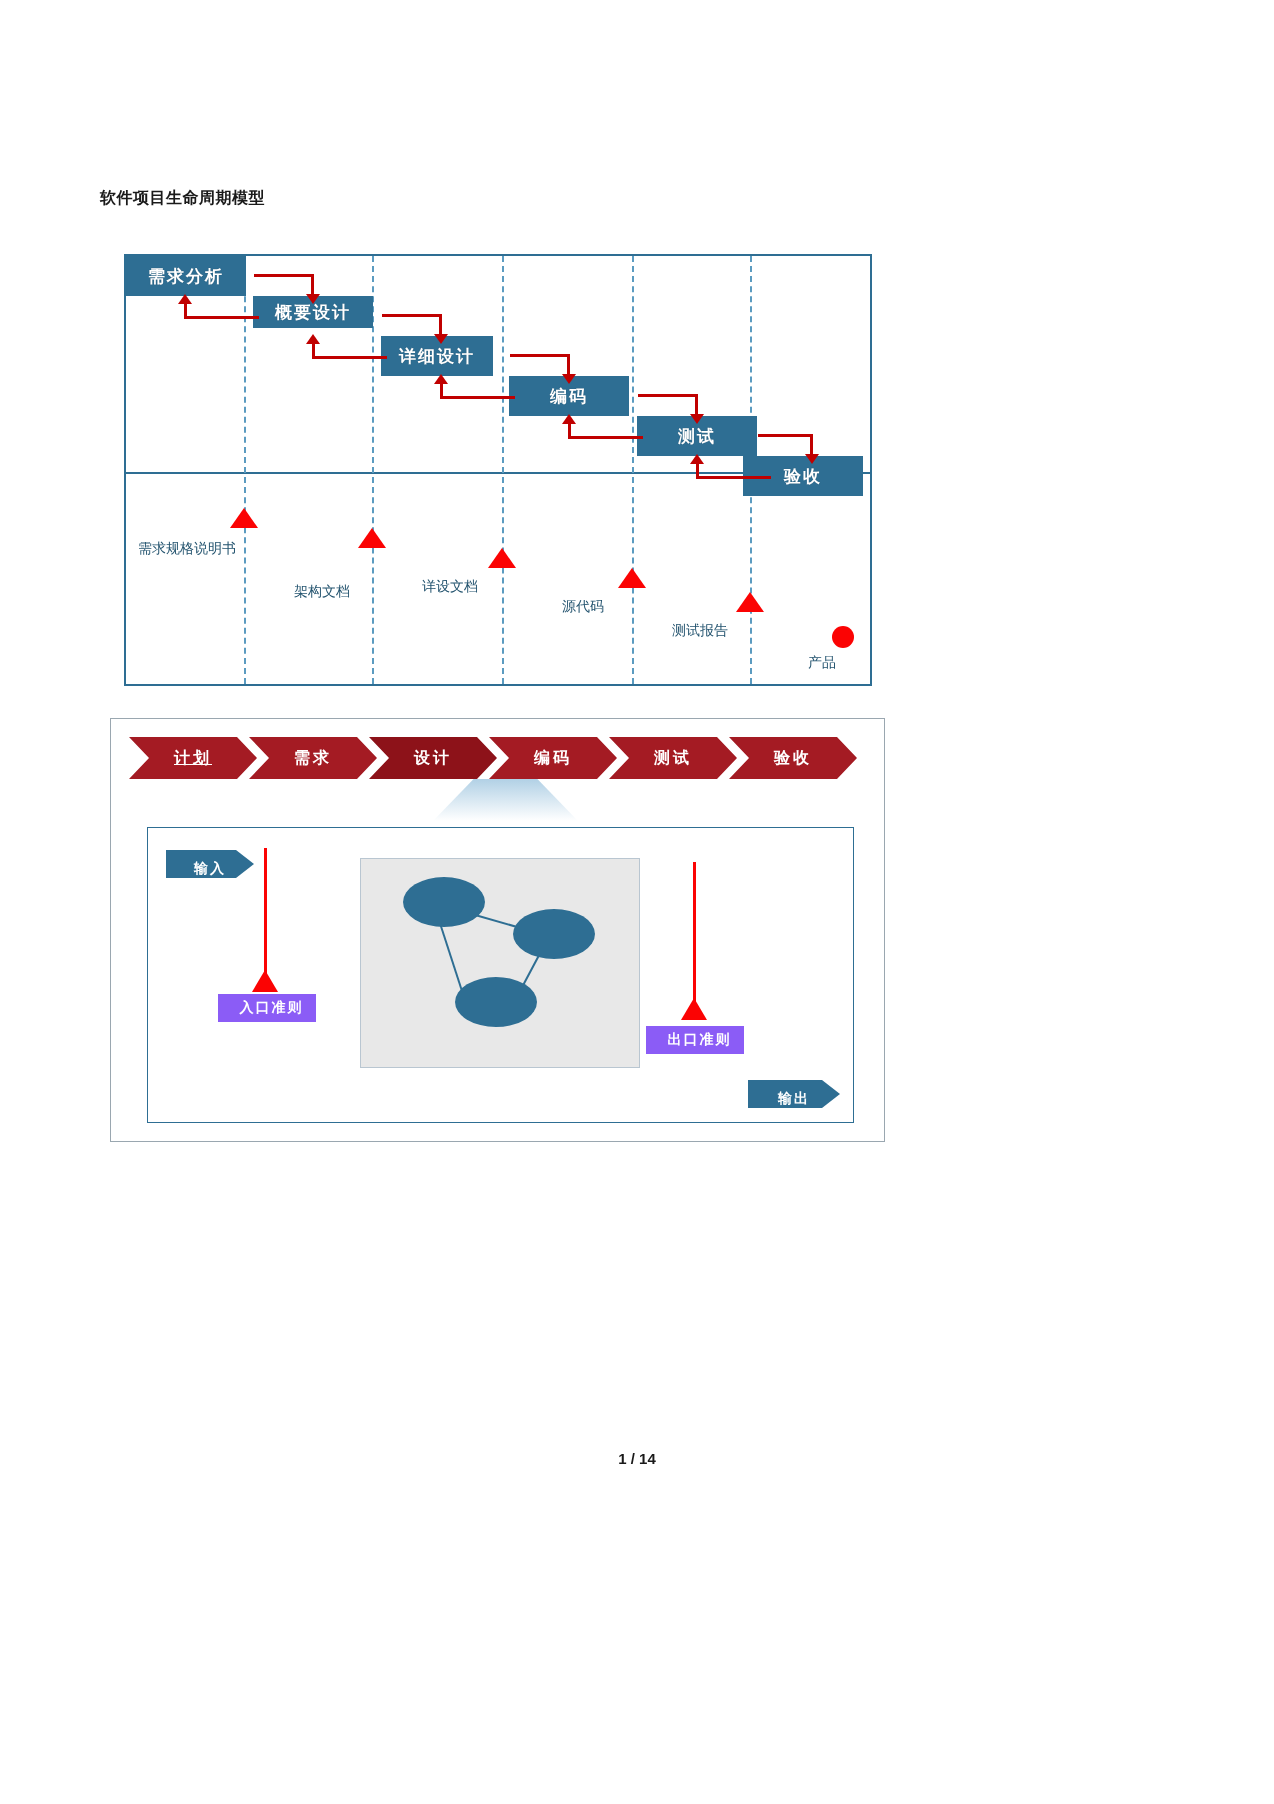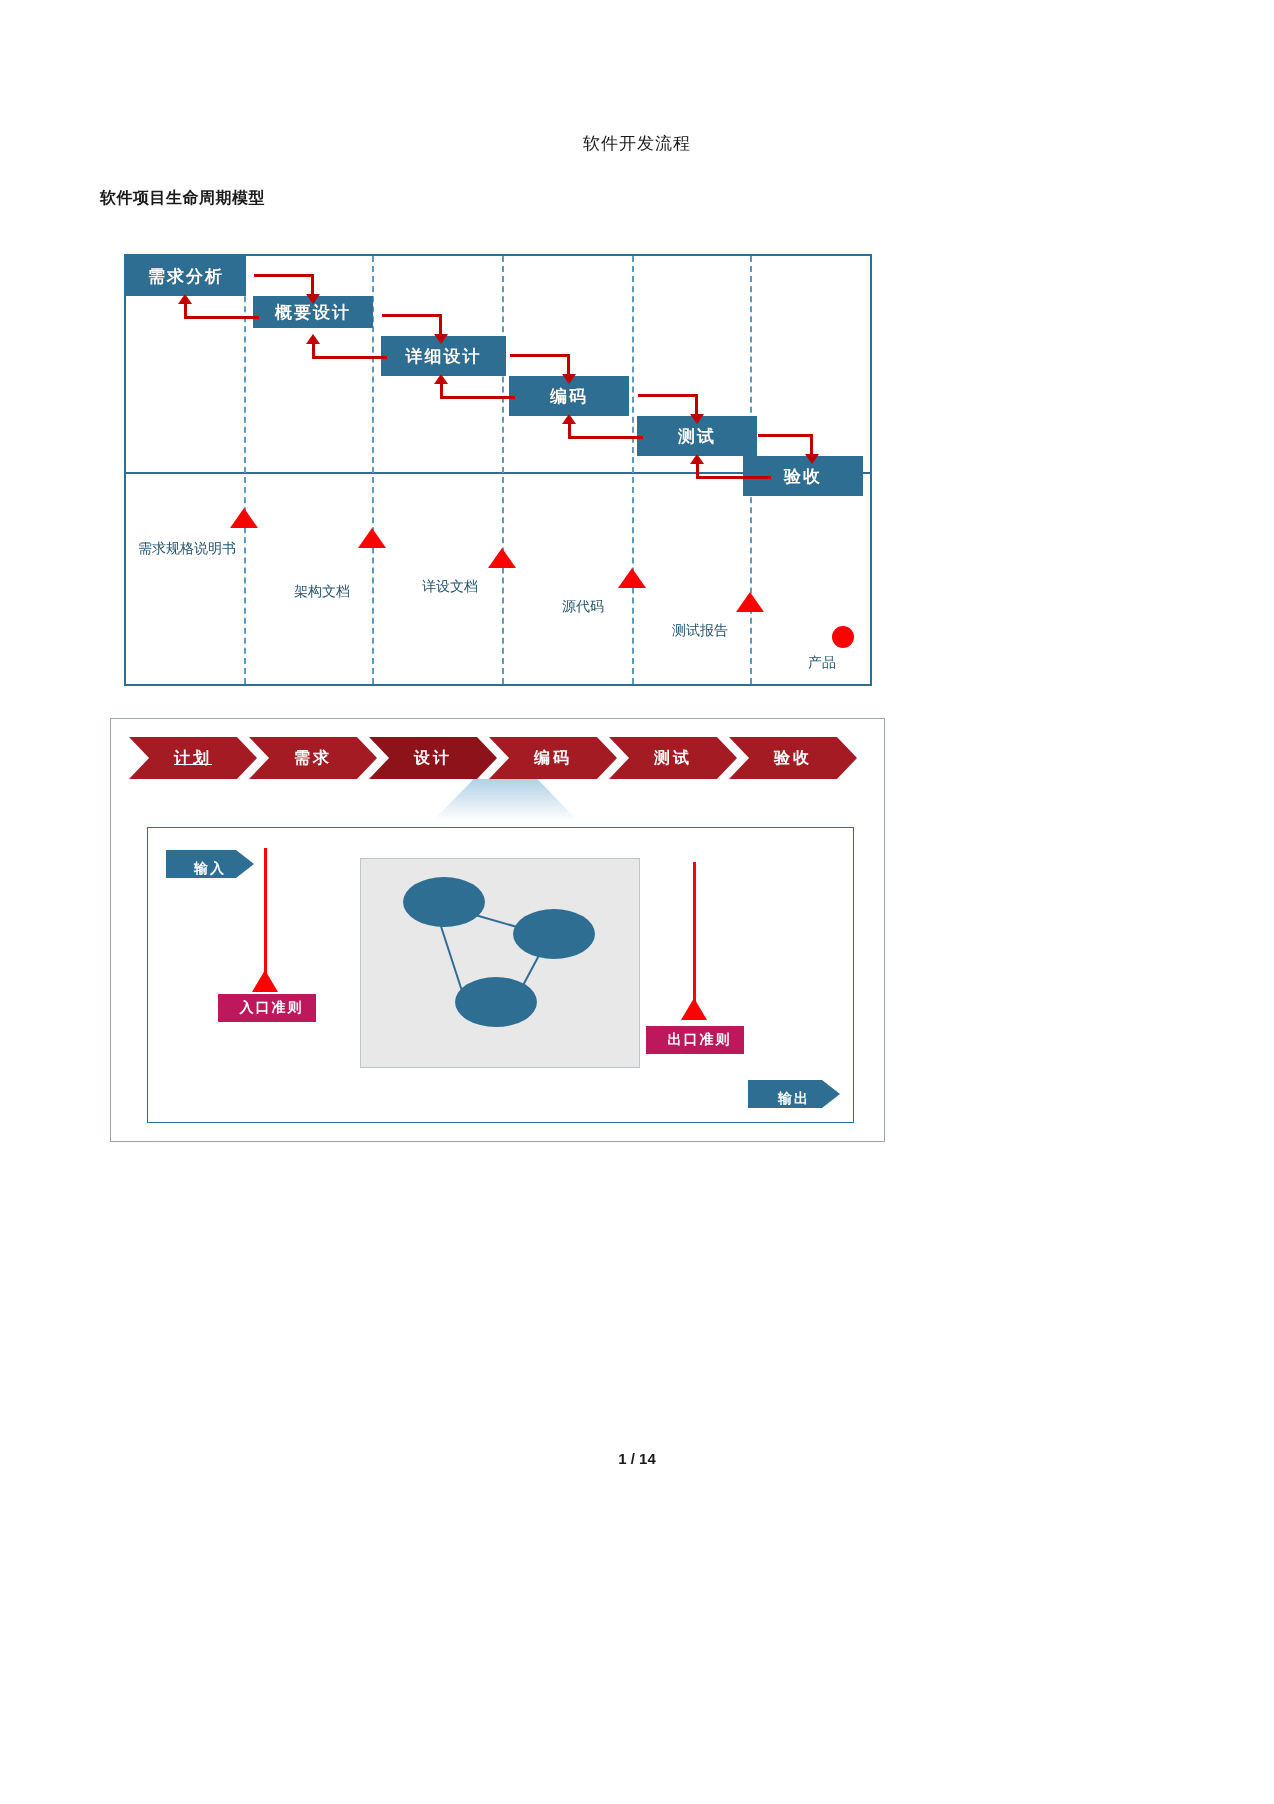--- a/index.html
+++ b/index.html
@@ -94,21 +94,21 @@
   .grey-panel{
     position:absolute; left:212px; top:30px; width:280px; height:210px;
     background:#e8e8e8; border:1px solid #b9c6d1; box-sizing:border-box;
   }
   .node{
     position:absolute; background:#2e6e93; border-radius:50%;
   }
   .edge{position:absolute;background:#2e6e93;transform-origin:0 0;height:2px;}
 
   .tag-blue{
-    position:absolute; background:#be185d; color:#fff;
+    position:absolute; background:#8b5cf6; color:#fff;
     font-size:14px; font-weight:bold; letter-spacing:2px;
     display:flex;align-items:center;justify-content:center;
     box-sizing:border-box;
     padding-left:9px;
   }
   .tag-arrow{
     position:absolute; background:#2e6e93; color:#fff;
     font-size:14px; font-weight:bold; letter-spacing:2px;
     display:flex;align-items:flex-end;justify-content:center;
     clip-path:polygon(0 0, calc(100% - 18px) 0, 100% 50%, calc(100% - 18px) 100%, 0 100%);
@@ -125,40 +125,39 @@
   .footer{
     position:absolute; left:0; top:1450px; width:1274px; text-align:center;
     font-size:15px; font-weight:bold; color:#1a1a1a;
   }
 </style>
 </head>
 <body>
 
 <div class="page">
 
-  <div class="doc-title">软件开发流程</div>
   <div class="doc-subtitle">软件项目生命周期模型</div>
 
   <div class="fig1">
 
     <div class="hdivider"></div>
 
     <div class="vdash" style="left:118px;"></div>
     <div class="vdash" style="left:246px;"></div>
     <div class="vdash" style="left:376px;"></div>
     <div class="vdash" style="left:506px;"></div>
     <div class="vdash" style="left:624px;"></div>
 
     <div class="wf-box" style="left:0px;   top:0px;   width:120px; height:40px;">
       <span>需求分析</span>
     </div>
     <div class="wf-box" style="left:127px; top:40px;  width:120px; height:32px;">
       <span>概要设计</span>
     </div>
-    <div class="wf-box" style="left:255px; top:80px;  width:125px; height:40px;">
+    <div class="wf-box" style="left:255px; top:80px;  width:112px; height:40px;">
       <span>详细设计</span>
     </div>
     <div class="wf-box" style="left:383px; top:120px; width:120px; height:40px;">
       <span>编码</span>
     </div>
     <div class="wf-box" style="left:511px; top:160px; width:120px; height:40px;">
       <span>测试</span>
     </div>
     <div class="wf-box" style="left:617px; top:200px; width:120px; height:40px;">
       <span>验收</span>

